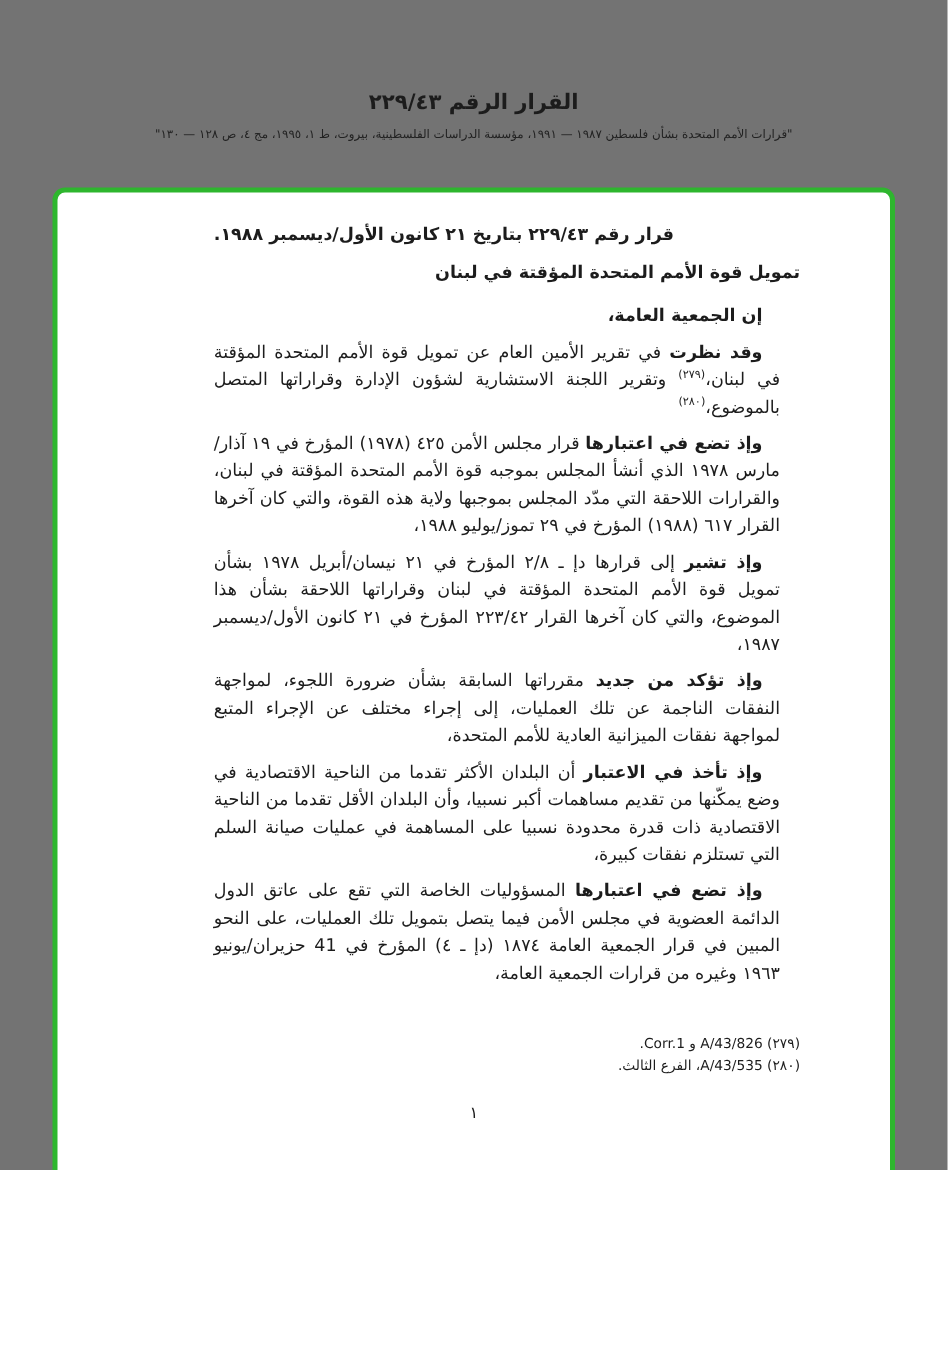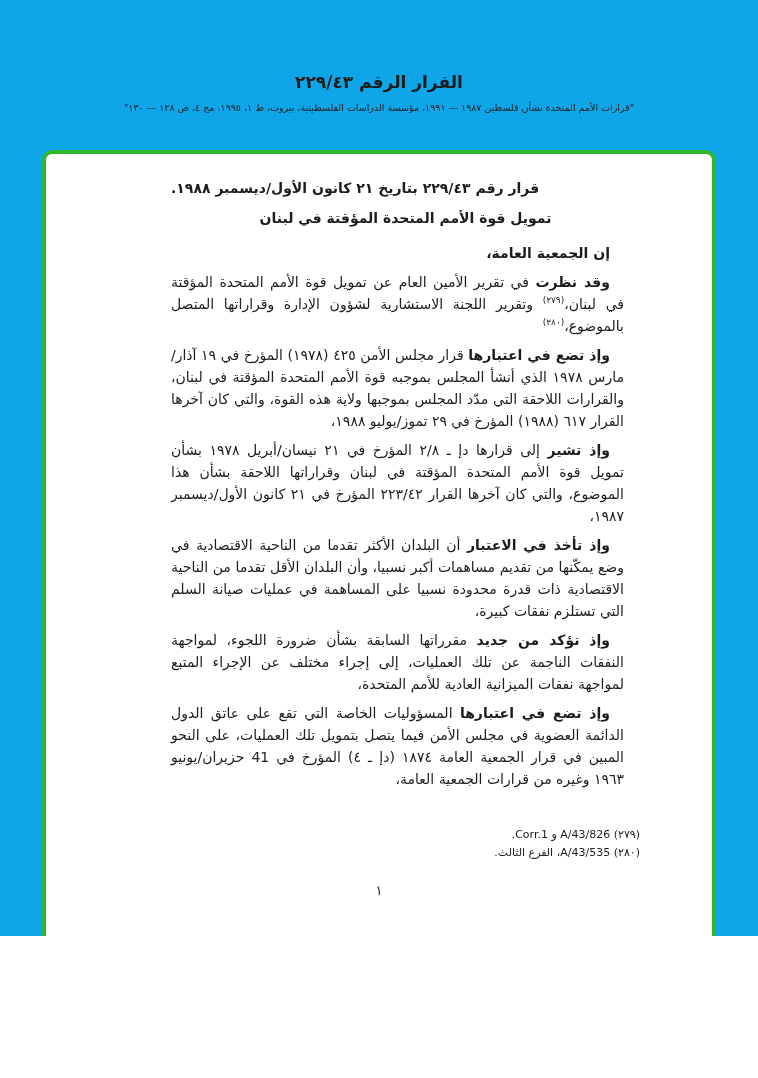--- a/index.html
+++ b/index.html
@@ -6,21 +6,21 @@
   html, body { margin: 0; padding: 0; }
   body {
     width: 758px; height: 1078px;
     background: #ffffff;
     font-family: "DejaVu Sans", sans-serif;
     color: #1c1c1c;
   }
   .page {
     position: relative;
     width: 758px; height: 936px;
-    background: #0ea5e9;
+    background: #737373;
     direction: rtl;
     overflow: hidden;
   }
   .doc-header { padding-top: 72px; text-align: center; }
   .doc-title {
     font-size: 17px;
     font-weight: 700;
     margin: 0 0 10px 0;
     letter-spacing: 0.5px;
   }
@@ -42,21 +42,20 @@
     padding: 26px 72px 0 125px;
     text-align: justify;
   }
   .res-heading {
     font-size: 14px; font-weight: 700;
     text-align: left;
     margin: 0 0 14px 0;
   }
   .res-subheading {
     font-size: 14px; font-weight: 700;
-    text-align: center;
     margin: 0 0 16px 0;
   }
   .body-para {
     font-size: 14px;
     line-height: 22px;
     margin: 0 16px 7px 0;
     text-indent: 14px;
   }
   .lead { font-weight: 700; }
   sup.ref {
@@ -96,23 +95,23 @@
       <h3 class="res-subheading">تمويل قوة الأمم المتحدة المؤقتة في لبنان</h3>
 
       <p class="body-para"><span class="lead">إن الجمعية العامة،</span><span></span></p>
 
       <p class="body-para"><span class="lead">وقد نظرت</span><span> في تقرير الأمين العام عن تمويل قوة الأمم المتحدة المؤقتة في لبنان،</span><sup class="ref">(٢٧٩)</sup><span> وتقرير اللجنة الاستشارية لشؤون الإدارة وقراراتها المتصل بالموضوع،</span><sup class="ref">(٢٨٠)</sup></p>
 
       <p class="body-para"><span class="lead">وإذ تضع في اعتبارها</span><span> قرار مجلس الأمن ٤٢٥ (١٩٧٨) المؤرخ في ١٩ آذار/مارس ١٩٧٨ الذي أنشأ المجلس بموجبه قوة الأمم المتحدة المؤقتة في لبنان، والقرارات اللاحقة التي مدّد المجلس بموجبها ولاية هذه القوة، والتي كان آخرها القرار ٦١٧ (١٩٨٨) المؤرخ في ٢٩ تموز/يوليو ١٩٨٨،</span></p>
 
       <p class="body-para"><span class="lead">وإذ تشير</span><span> إلى قرارها دإ ـ ٢/٨ المؤرخ في ٢١ نيسان/أبريل ١٩٧٨ بشأن تمويل قوة الأمم المتحدة المؤقتة في لبنان وقراراتها اللاحقة بشأن هذا الموضوع، والتي كان آخرها القرار ٢٢٣/٤٢ المؤرخ في ٢١ كانون الأول/ديسمبر ١٩٨٧،</span></p>
 
+      <p class="body-para"><span class="lead">وإذ تؤكد من جديد</span><span> مقرراتها السابقة بشأن ضرورة اللجوء، لمواجهة النفقات الناجمة عن تلك العمليات، إلى إجراء مختلف عن الإجراء المتبع لمواجهة نفقات الميزانية العادية للأمم المتحدة،</span></p>
+
       <p class="body-para"><span class="lead">وإذ تأخذ في الاعتبار</span><span> أن البلدان الأكثر تقدما من الناحية الاقتصادية في وضع يمكّنها من تقديم مساهمات أكبر نسبيا، وأن البلدان الأقل تقدما من الناحية الاقتصادية ذات قدرة محدودة نسبيا على المساهمة في عمليات صيانة السلم التي تستلزم نفقات كبيرة،</span></p>
-
-      <p class="body-para"><span class="lead">وإذ تؤكد من جديد</span><span> مقرراتها السابقة بشأن ضرورة اللجوء، لمواجهة النفقات الناجمة عن تلك العمليات، إلى إجراء مختلف عن الإجراء المتبع لمواجهة نفقات الميزانية العادية للأمم المتحدة،</span></p>
 
       <p class="body-para"><span class="lead">وإذ تضع في اعتبارها</span><span> المسؤوليات الخاصة التي تقع على عاتق الدول الدائمة العضوية في مجلس الأمن فيما يتصل بتمويل تلك العمليات، على النحو المبين في قرار الجمعية العامة ١٨٧٤ (دإ ـ ٤) المؤرخ في 41 حزيران/يونيو ١٩٦٣ وغيره من قرارات الجمعية العامة،</span></p>
 
       <div class="footnotes">
         <div class="footnote">(٢٧٩) A/43/826 و Corr.1.</div>
         <div class="footnote">(٢٨٠) A/43/535، الفرع الثالث.</div>
       </div>
 
     </div>
   </div>

